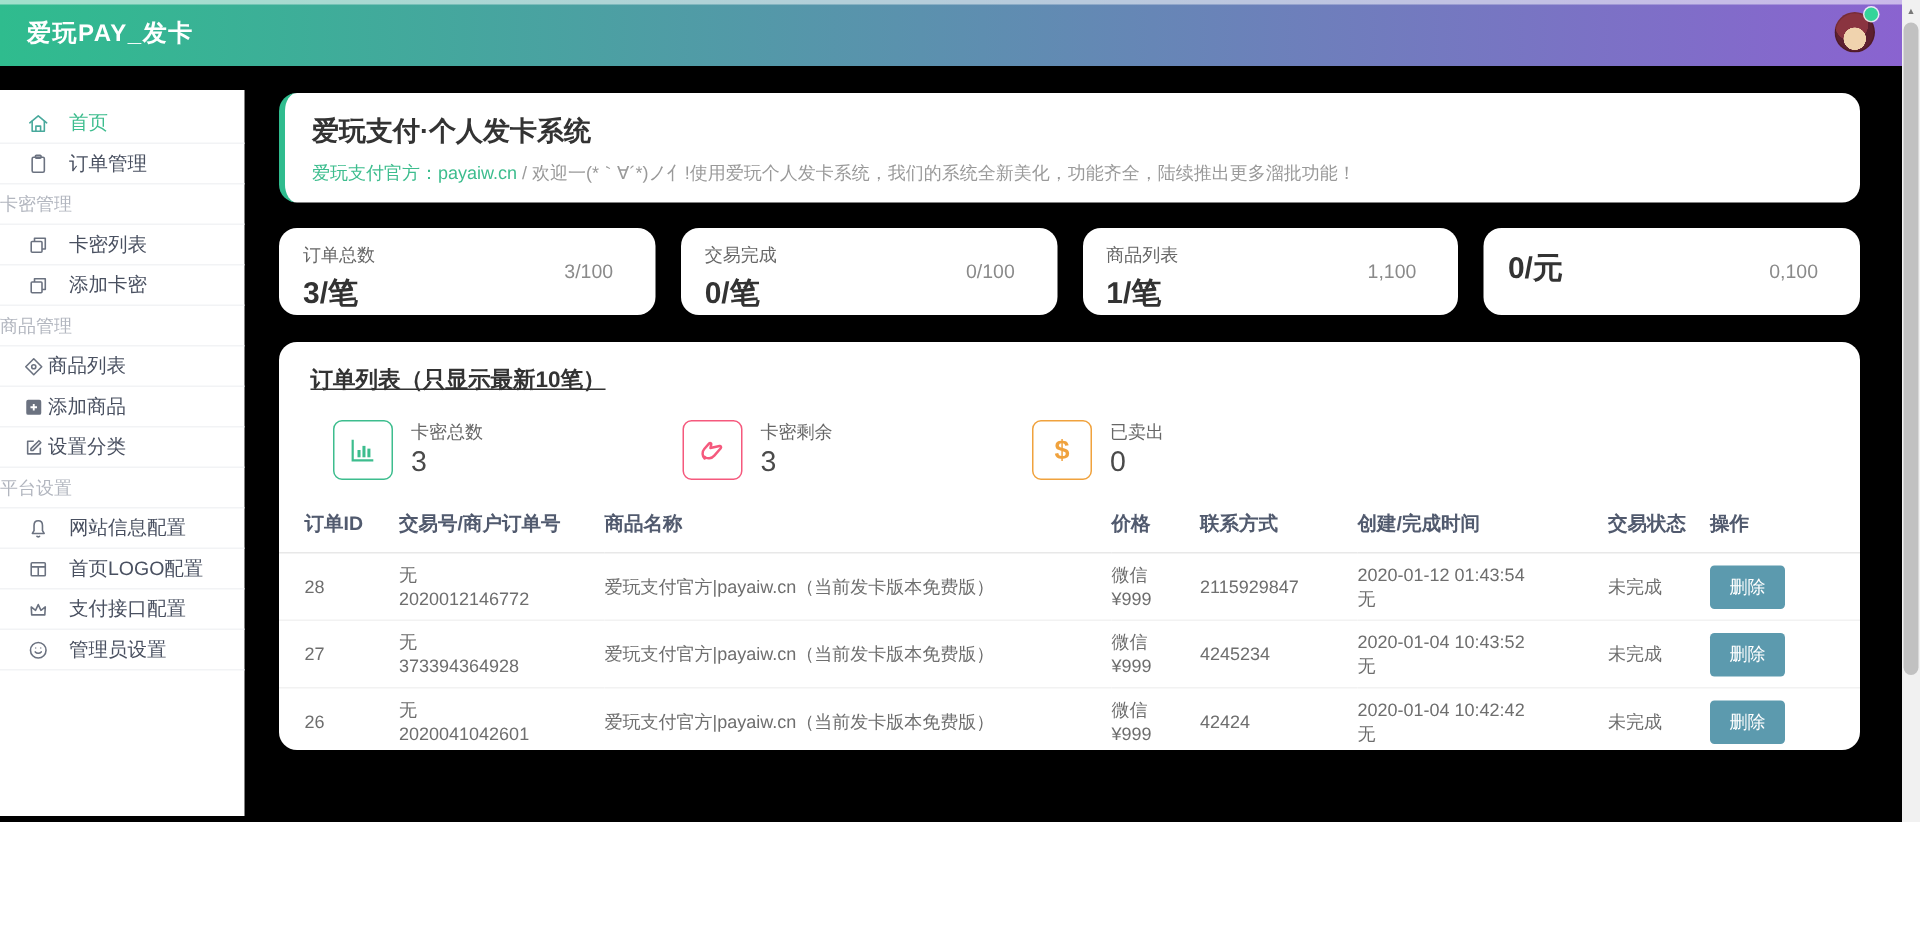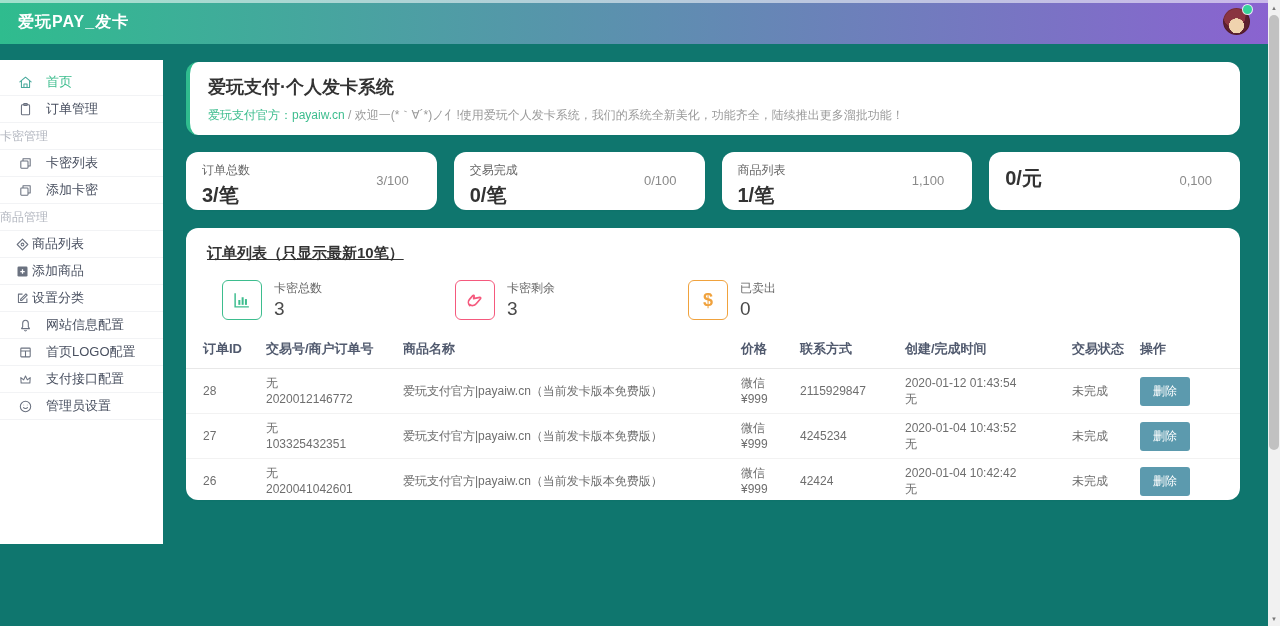--- a/index.html
+++ b/index.html
@@ -1,18 +1,18 @@
 <!DOCTYPE html>
 <html><head>
 <meta charset="utf-8">
 <style>
   * { margin:0; padding:0; box-sizing:border-box; }
   html,body { width:1280px; height:626px; }
   body { font-family:"Liberation Sans","DejaVu Sans",sans-serif; }
-  .page { position:relative; width:1280px; height:626px; background:#0f766e; overflow:hidden; }
+  .page { position:relative; width:1280px; height:548px; background:#000000; overflow:hidden; }
 
   
   .topbar { position:absolute; left:0; top:0; width:1268px; height:44px;
     background:linear-gradient(90deg,#2fbc8e 0%,#8a63d0 100%);
     display:flex; align-items:center; }
   .topbar-highlight { position:absolute; left:0; top:0; width:100%; height:3px;
     background:rgba(255,255,255,0.55); }
   .brand { color:#fff; font-size:16px; font-weight:bold; padding-left:18px; letter-spacing:1px; }
   .avatar-wrap { position:absolute; right:18px; top:8px; width:27px; height:27px; }
   .avatar { width:27px; height:27px; border-radius:50%;
@@ -176,20 +176,21 @@
     <div class="side-item tight">
       <span class="sicon">
           <svg viewBox="0 0 24 24" fill="none" stroke="currentColor" stroke-width="1.7" stroke-linejoin="round">
             <path d="M12 5H5.5v13.5H19V12"></path>
             <path d="M17.5 4.5 19.5 6.5 11 15H9v-2z"></path>
           </svg>
         </span>
       <span>设置分类</span>
     </div>
 
+    <div class="side-section">平台设置</div>
 
     <div class="side-item">
       <span class="sicon">
           <svg viewBox="0 0 24 24" fill="none" stroke="currentColor" stroke-width="1.7" stroke-linejoin="round">
             <path d="M12 3.5c-3 0-4.5 2.2-4.5 5V14l-1.8 3h12.6L16.5 14V8.5c0-2.8-1.5-5-4.5-5Z"></path>
             <path d="M10.3 19.5a1.8 1.8 0 0 0 3.4 0"></path>
           </svg>
         </span>
       <span>网站信息配置</span>
     </div>
@@ -340,21 +341,21 @@
             </td>
             <td class="cell-status">未完成</td>
             <td>
               <button class="del-btn">删除</button>
             </td>
           </tr>
           <tr>
             <td>27</td>
             <td>
               <div>无</div>
-              <div>103325432351</div>
+              <div>373394364928</div>
             </td>
             <td>爱玩支付官方|payaiw.cn（当前发卡版本免费版）</td>
             <td>
               <div>微信</div>
               <div>¥999</div>
             </td>
             <td>4245234</td>
             <td>
               <div>2020-01-04 10:43:52</div>
               <div>无</div>

